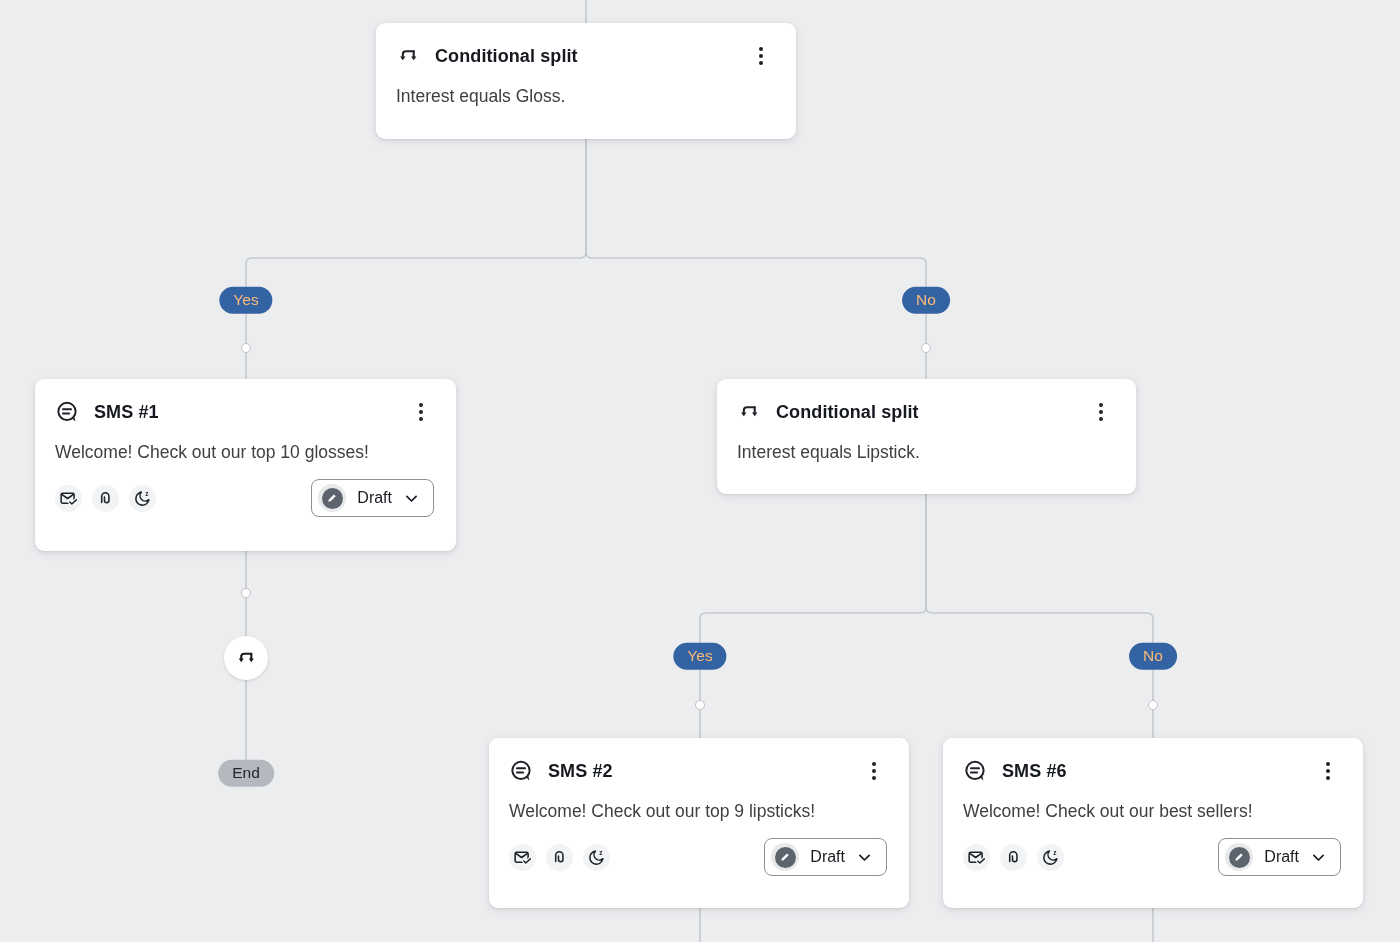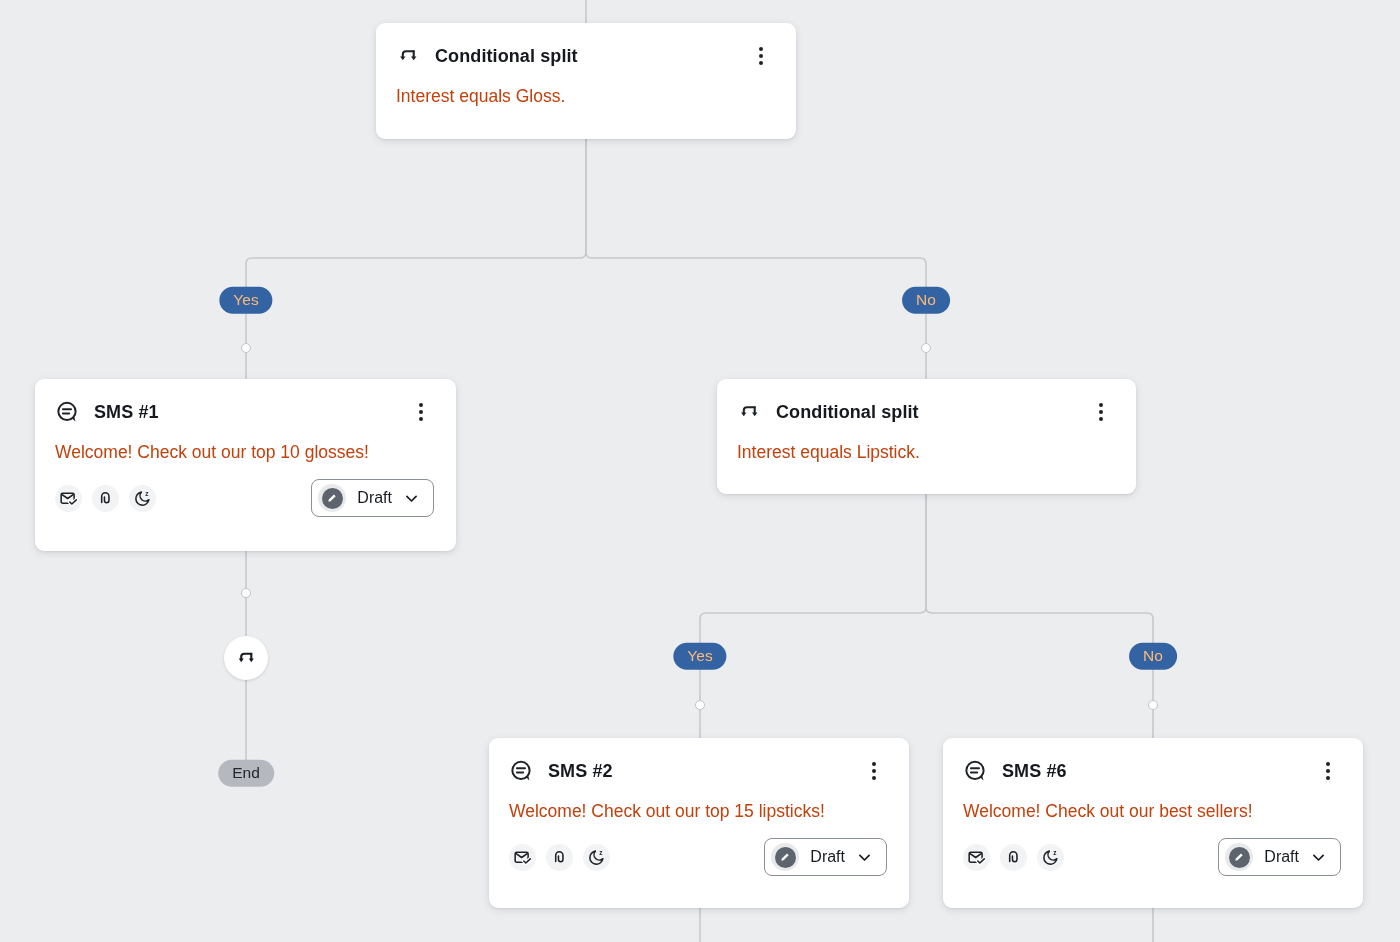--- a/index.html
+++ b/index.html
@@ -34,21 +34,21 @@
   }
   .node-icon{width:25px;height:25px;flex:0 0 auto;display:flex;align-items:center;justify-content:center;}
   .kebab{
     margin-left:auto;
     width:26px;height:26px;
     display:flex;align-items:center;justify-content:center;
     border:none;background:transparent;cursor:pointer;padding:0;
   }
   .card-body{
     margin-top:17px;
-    font-size:17.5px;color:#c2410c;
+    font-size:17.5px;color:#404040;
   }
   .card-footer{
     margin-top:16px;
     display:flex;align-items:center;gap:10px;
   }
   .chip{
     width:27px;height:27px;border-radius:50%;
     background:#F2F3F4;
     display:flex;align-items:center;justify-content:center;
     flex:0 0 auto;
@@ -257,21 +257,21 @@
       </span>
       <span class="card-title">SMS #2</span>
       <button class="kebab">
         <svg width="20" height="22" viewBox="0 0 20 22" fill="#1F2328">
           <circle cx="10" cy="4" r="2"></circle>
             <circle cx="10" cy="11" r="2"></circle>
             <circle cx="10" cy="18" r="2"></circle>
         </svg>
       </button>
     </div>
-    <div class="card-body">Welcome! Check out our top 15 lipsticks!</div>
+    <div class="card-body">Welcome! Check out our top 9 lipsticks!</div>
     <div class="card-footer">
       <span class="chip">
         <svg width="19" height="19" viewBox="0 0 22 22" fill="none" stroke="#1F2328" stroke-width="1.8" stroke-linecap="round" stroke-linejoin="round">
           <rect x="2.5" y="5" width="15" height="11.5" rx="1.8"></rect>
           <path d="M3.6 6.4 L10 11 L16.4 6.4"></path>
           <path d="M12.5 15 l2.4 2.4 L20 12.6" stroke="#fff" stroke-width="4.6"></path>
           <path d="M12.5 15 l2.4 2.4 L20 12.6"></path>
         </svg>
       </span>
       <span class="chip">

